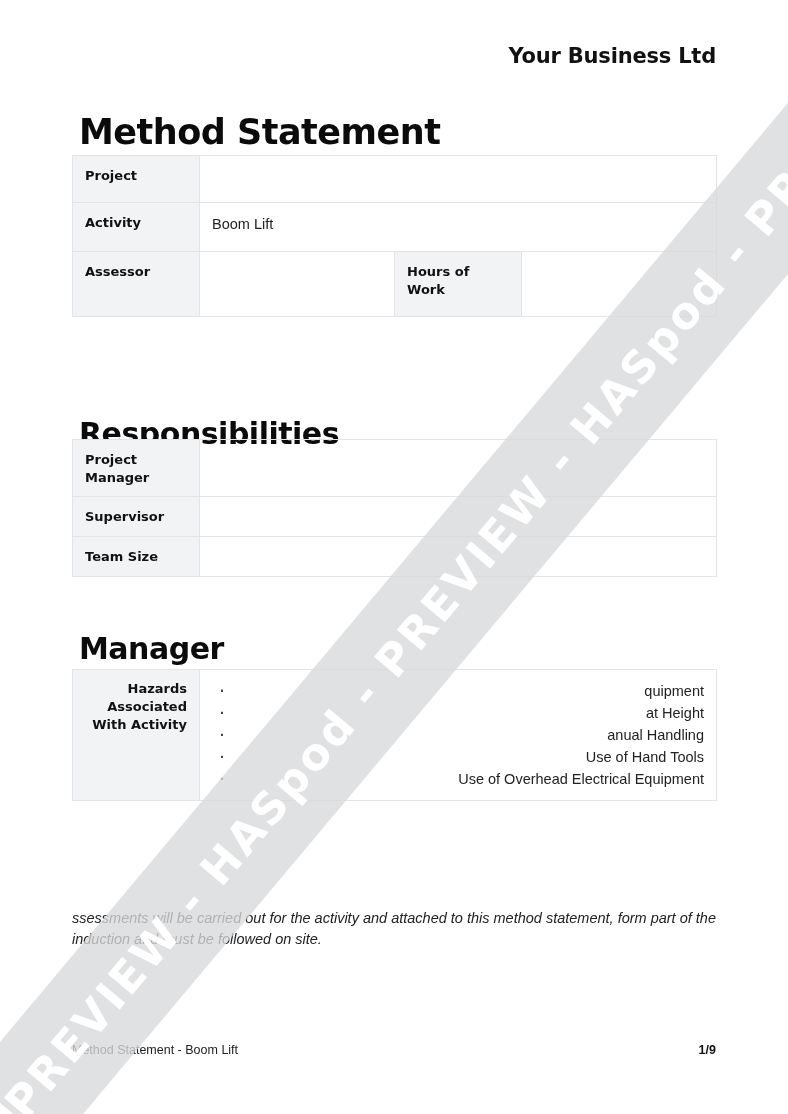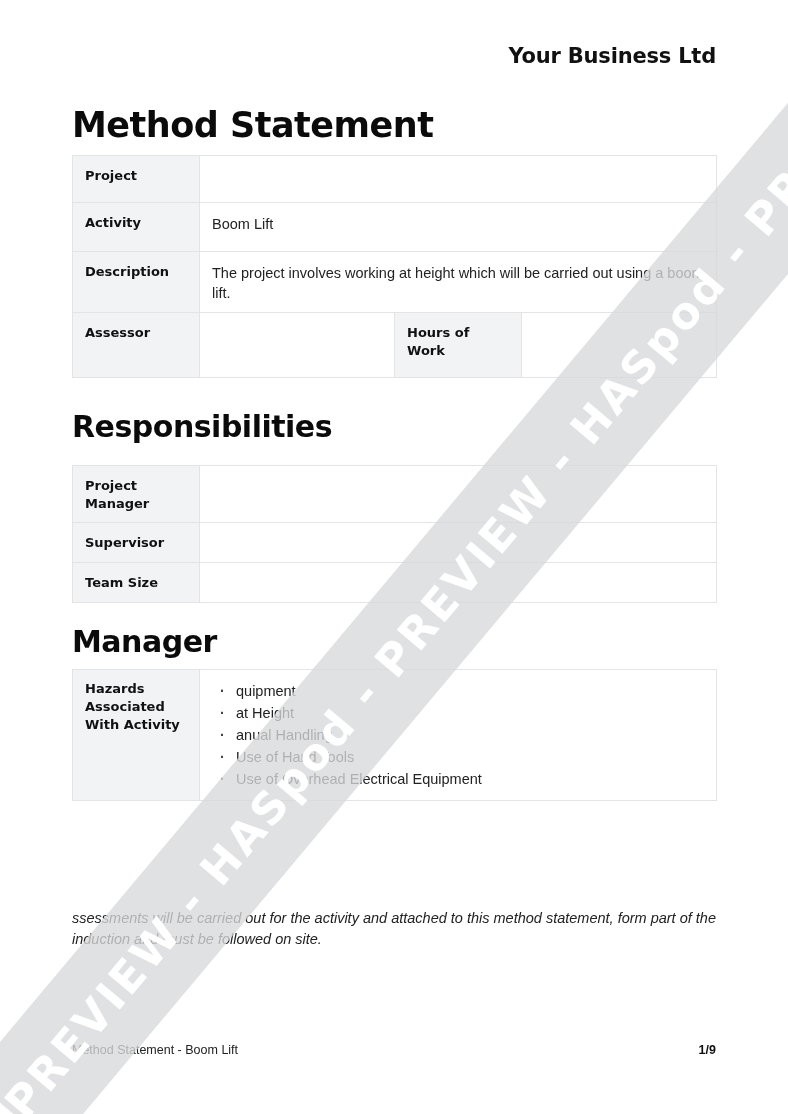--- a/index.html
+++ b/index.html
@@ -5,44 +5,44 @@
     html, body { margin: 0; padding: 0; }
     body {
       width: 788px; height: 1114px; background: #ffffff; position: relative; overflow: hidden;
       font-family: "Liberation Sans", "DejaVu Sans", sans-serif; color: #111;
     }
     .company {
       position: absolute; right: 72px; top: 44px; font-size: 21px; font-weight: bold; color: #111;
       font-family: "DejaVu Sans", sans-serif; letter-spacing: -0.2px;
     }
     h1, h2 {
-      margin: 0; font-family: "DejaVu Sans", sans-serif; font-weight: bold; color: #0b0b0b; letter-spacing: -0.5px;
+      margin: 7px; font-family: "DejaVu Sans", sans-serif; font-weight: bold; color: #0b0b0b; letter-spacing: -0.5px;
       position: absolute; left: 72px;
     }
     h1 { top: 105px; font-size: 35px; }
     h2.resp { top: 409px; font-size: 30px; }
     h2.haz { top: 624px; font-size: 30px; }
     table {
       position: absolute; left: 72px; width: 645px; border-collapse: collapse; table-layout: fixed;
       font-size: 14px;
     }
     td { border: 1.5px solid #e2e4e8; vertical-align: top; padding: 0 12px; }
     td.lbl {
       background: #f2f3f5; font-weight: bold; font-size: 13px; color: #111;
       font-family: "DejaVu Sans", sans-serif; line-height: 18px;
     }
     td.val { color: #222; font-size: 14.5px; line-height: 20px; }
     .t1 { top: 155px; }
     .t1 tr.r1 td { height: 40px; padding-top: 11px; padding-bottom: 17px; box-sizing: border-box; }
     .t1 tr.r-desc td { height: 61px; padding-top: 11px; box-sizing: border-box; }
-    .t2 { top: 465px; }
+    .t2 { top: 439px; }
     .t2 tr td { height: 40px; padding-top: 11px; box-sizing: border-box; }
     .t2 tr.pm td { height: 57px; }
     .t3 { top: 669px; }
-    .t3 td { padding-top: 10px; padding-bottom: 10px; }
+    .t3 td { padding-top: 10px; padding-bottom: 10px; text-align: right; }
     ul { margin: 0; padding: 0; list-style: none; }
     ul li { position: relative; padding-left: 24px; line-height: 22px; font-size: 14.5px; color: #222; }
     ul li::before { content: "\00B7"; position: absolute; left: 8px; font-weight: bold; color: #444; }
     .note {
       position: absolute; left: 72px; top: 884px; width: 650px; font-style: italic; font-size: 14.5px; line-height: 21px; color: #222; margin-top: 24px;
     }
     .footer-left { position: absolute; left: 72px; top: 1043px; font-size: 12.5px; color: #222; }
     .footer-right { position: absolute; right: 72px; top: 1043px; font-size: 12.5px; font-weight: bold; color: #111; }
     .watermark {
       position: absolute; left: -220px; top: 560px; width: 1300px; height: 110px;
@@ -67,24 +67,20 @@
       <col>
     </colgroup>
   <tbody>
       <tr class="r1">
     <td class="lbl">Project</td>
     <td class="val" colspan="3"></td>
   </tr>
   <tr class="r1">
     <td class="lbl">Activity</td>
     <td class="val" colspan="3">Boom Lift</td>
-  </tr>
-  <tr class="r-desc">
-    <td class="lbl">Description</td>
-    <td class="val" colspan="3">The project involves working at height which will be carried out using a boom lift.</td>
   </tr>
   <tr class="r1">
     <td class="lbl">Assessor</td>
     <td class="val"></td>
     <td class="lbl">Hours of Work</td>
     <td class="val"></td>
   </tr>
 </tbody>
   </table>
 

